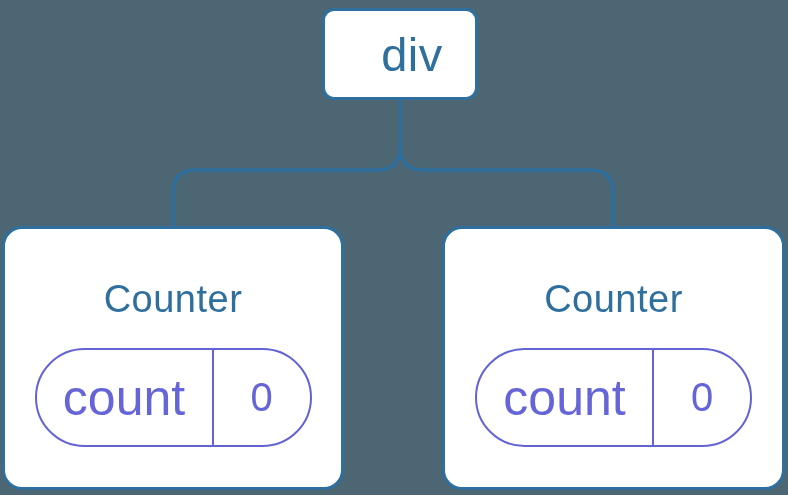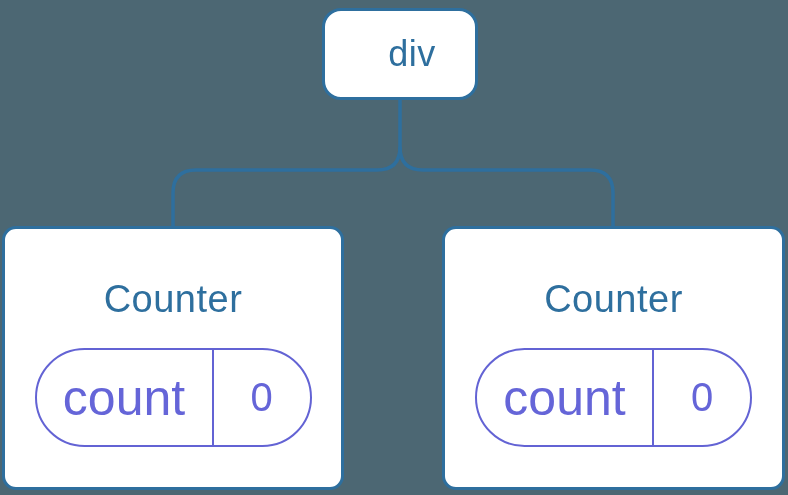--- a/index.html
+++ b/index.html
@@ -13,25 +13,25 @@
     background: #4c6773;
   }
 
   
   .root-node {
     position: absolute;
     left: 322px; top: 8px;
     width: 156px; height: 92px;
     background: #ffffff;
     border: 3px solid #2e6f9e;
-    border-radius: 19px;
+    border-radius: 12px;
     display: flex;
     align-items: center;
     justify-content: center;
-    font-size: 36px;
+    font-size: 47px;
     font-weight: 500;
     color: #2e6f9e;
     letter-spacing: 0.5px;
     padding-left: 24px;
   }
 
   
   .connectors {
     position: absolute;
     left: 0; top: 0;
@@ -44,21 +44,21 @@
     stroke-width: 3.5;
   }
 
   
   .component-card {
     position: absolute;
     top: 226px;
     height: 264px;
     background: #ffffff;
     border: 3px solid #2e6f9e;
-    border-radius: 14px;
+    border-radius: 20px;
     display: flex;
     flex-direction: column;
     align-items: center;
   }
   .card-left  { left: 2px;   width: 342px; }
   .card-right { left: 442px; width: 343px; }
 
   .component-title {
     margin-top: 48px;
     font-size: 38px;

